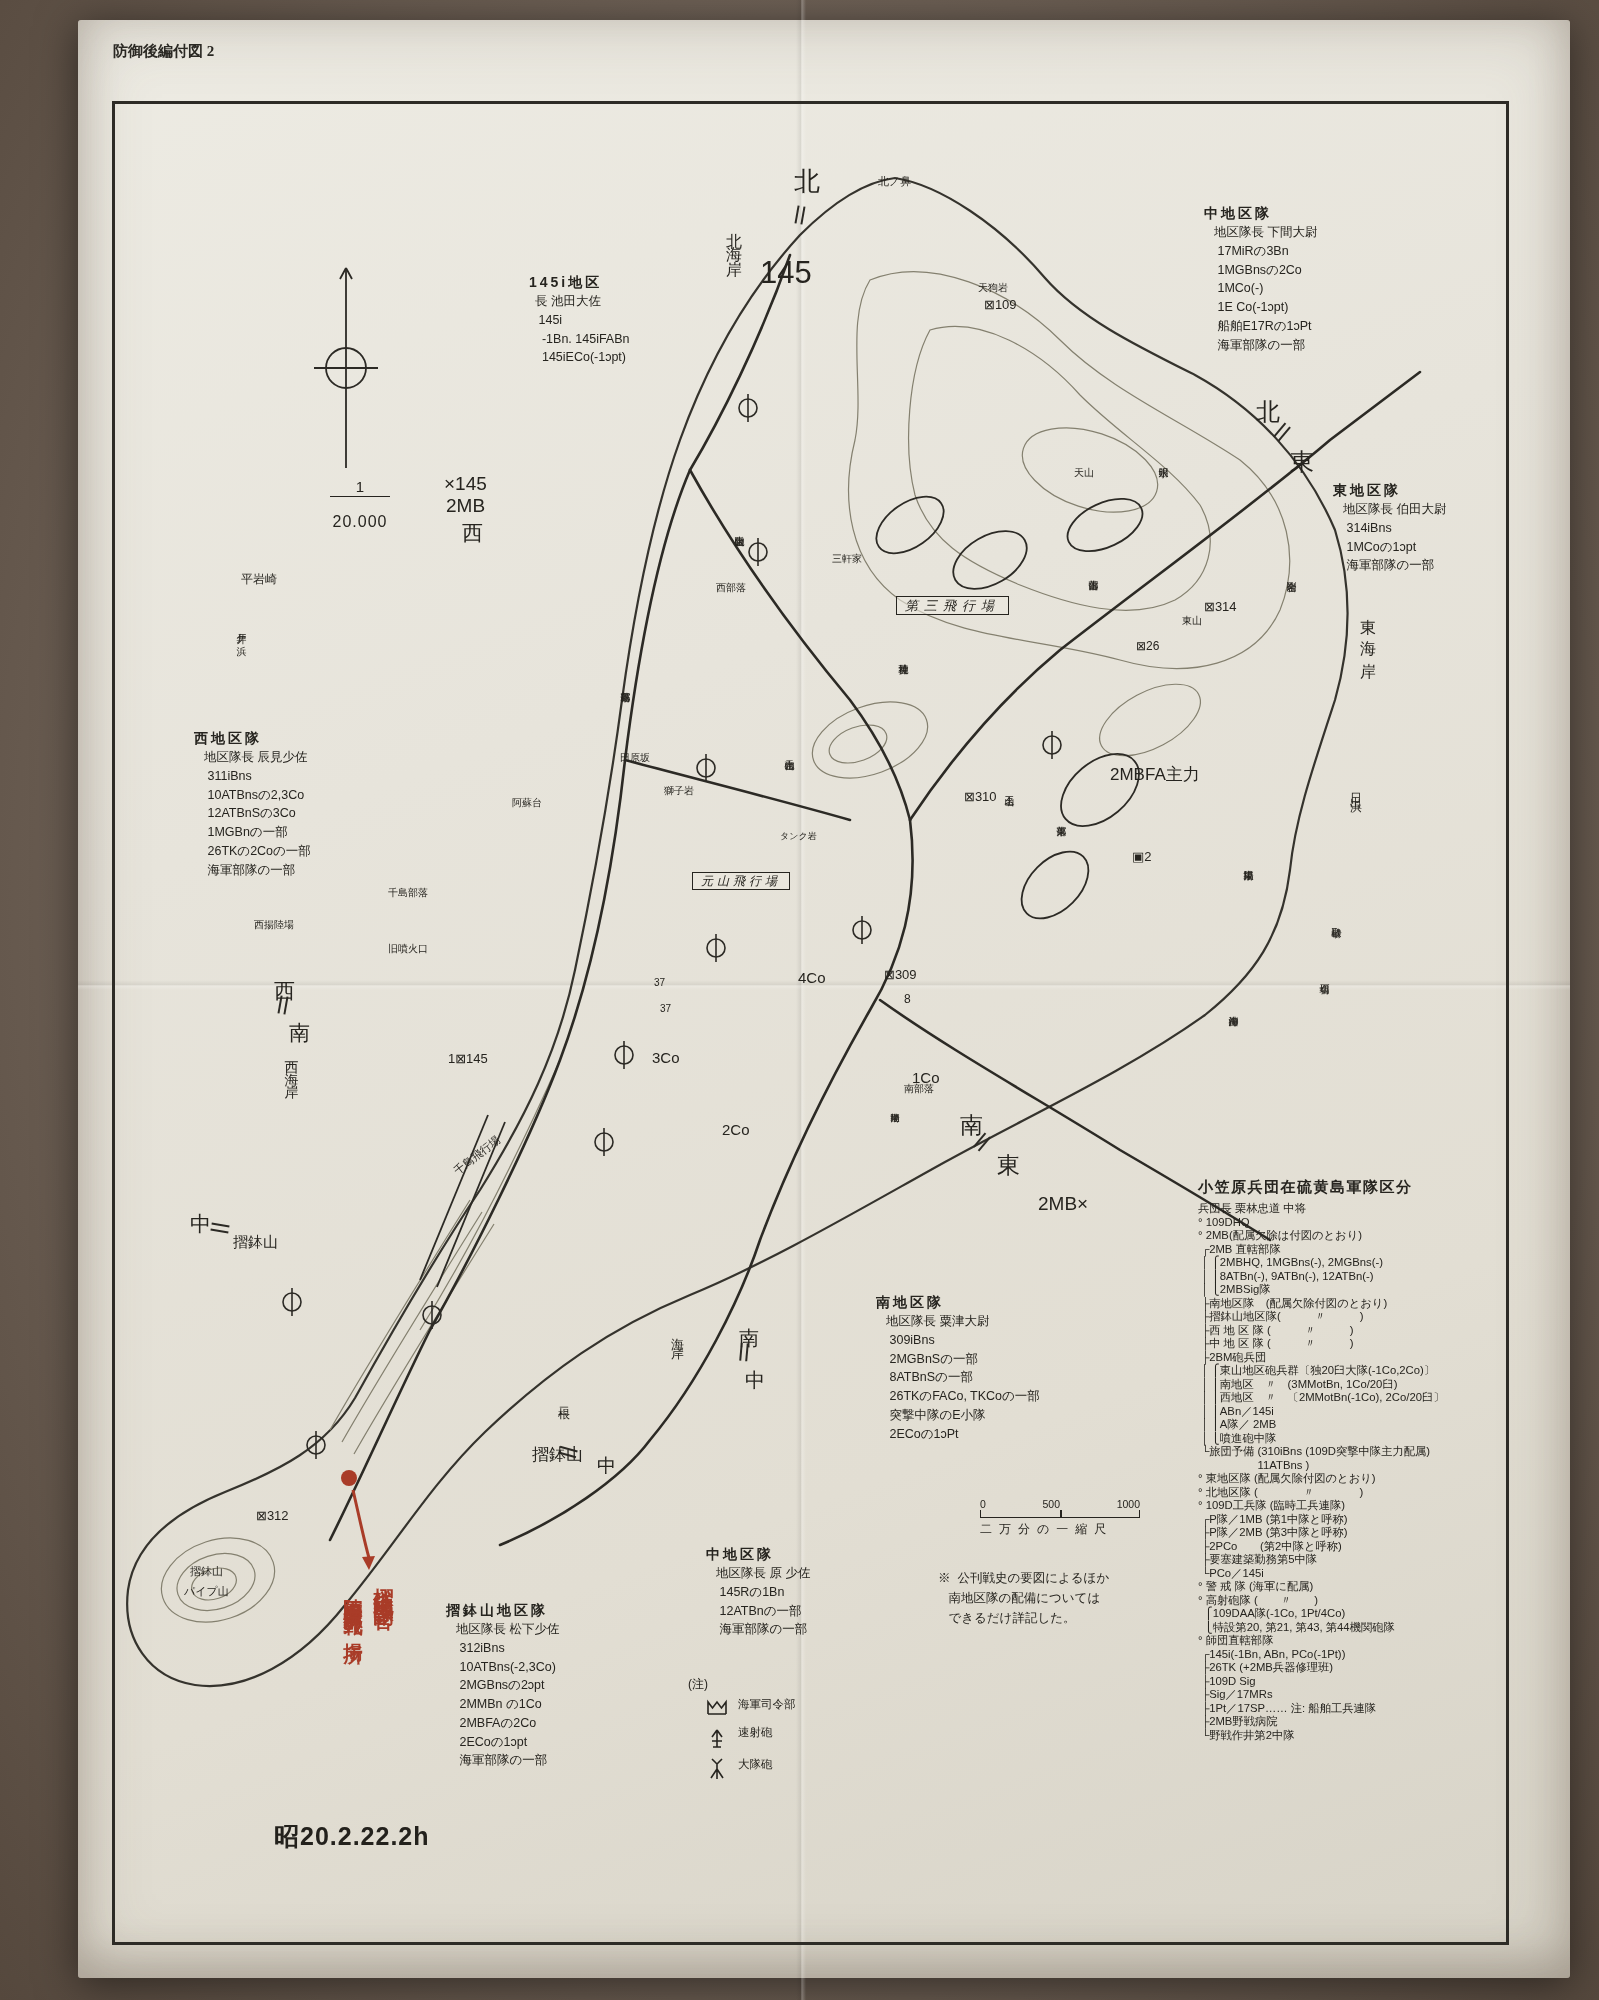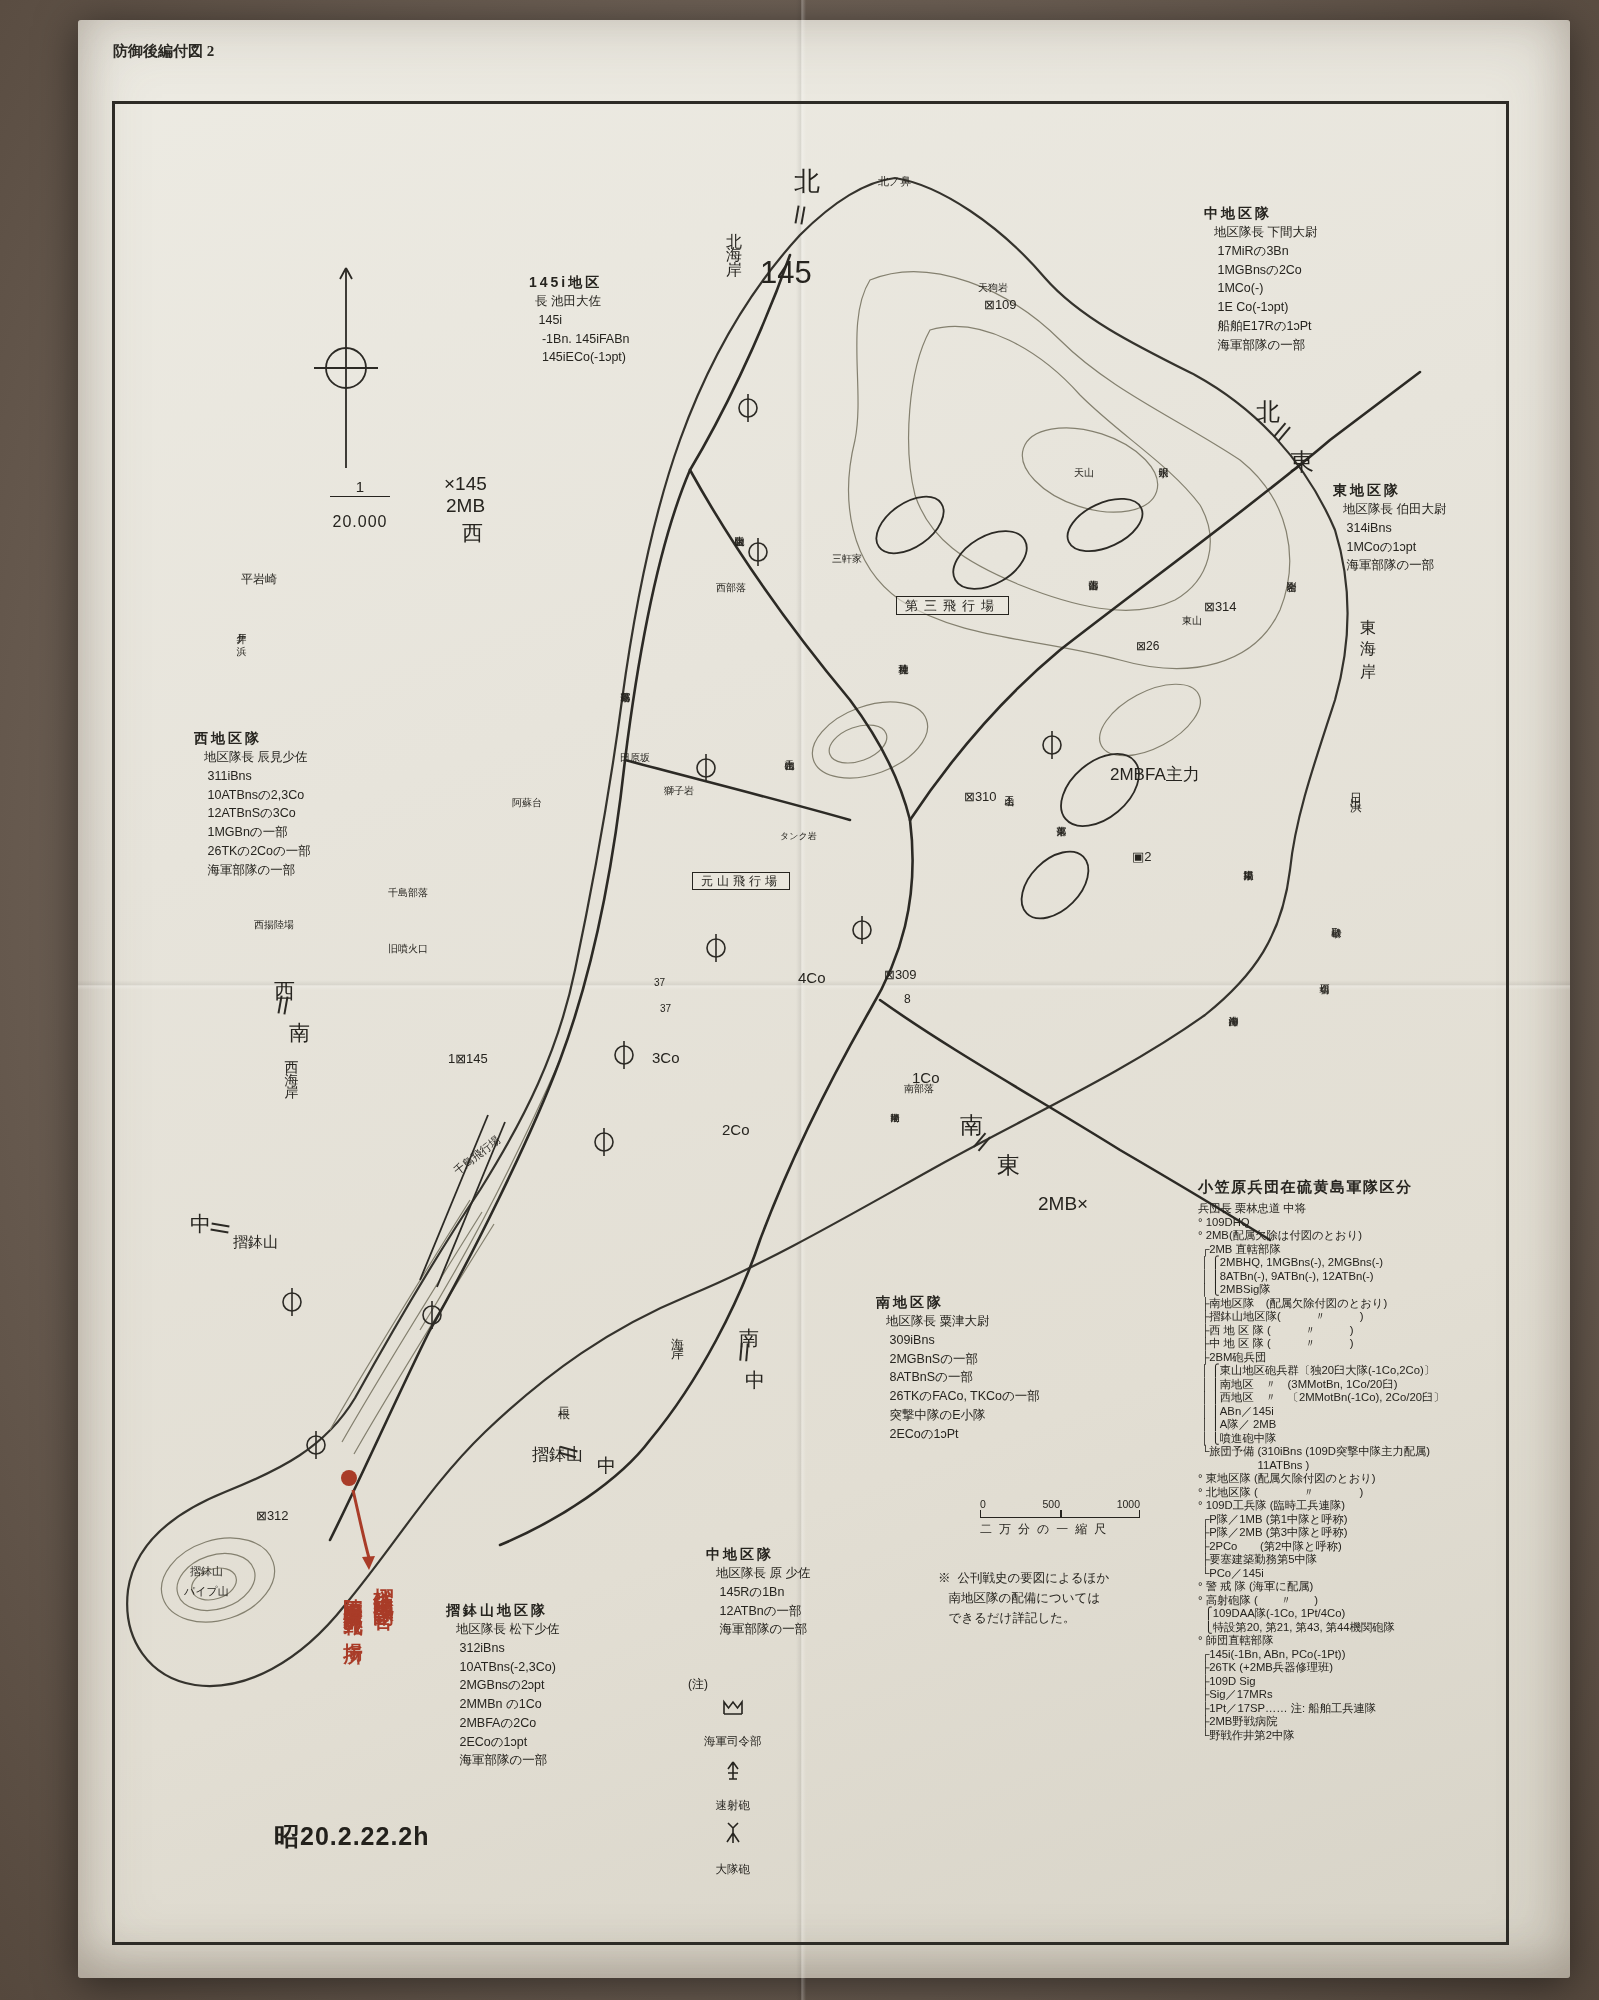--- a/index.html
+++ b/index.html
@@ -23,36 +23,36 @@
          font-family:"Liberation Serif",serif;font-weight:bold;font-size:40px;
          letter-spacing:13px;color:#23211c;white-space:nowrap;}
   .blk{position:absolute;color:#26241f;}
   .blk .bt{font-size:14px;font-weight:bold;letter-spacing:3px;white-space:nowrap;}
   .blk .bb{margin-top:0;margin-left:10px;font-size:12.5px;line-height:1.5;white-space:pre;}
   .oob{position:absolute;left:1198px;top:1178px;color:#26241f;}
   .oob .bt{font-size:15px;font-weight:bold;letter-spacing:1.5px;}
   .oob .bb{margin-top:5px;font-size:11.3px;line-height:13.5px;white-space:pre;}
   .ml{position:absolute;color:#26241f;white-space:nowrap;transform-origin:left top;line-height:1;}
   .ml.v{writing-mode:vertical-rl;text-orientation:upright;}
-  .ml.bx{border:1.5px solid #26241f;padding:2px 8px;background:rgba(236,233,224,.6);}
+  .ml.bx{border:1.5px solid #26241f;padding:2px 8px;background:rgba(236,233,224,.6);font-style:italic;}
   .fraction{position:absolute;left:318px;top:478px;width:84px;text-align:center;color:#26241f;}
   .fraction .num{font-size:15px;border-bottom:1.6px solid #26241f;display:inline-block;
          padding:0 26px 1px;}
   .fraction .den{font-size:16px;letter-spacing:1px;margin-top:16px;}
   .scalebar{position:absolute;left:980px;top:1498px;width:160px;color:#26241f;}
   .scalebar .ticks{display:flex;justify-content:space-between;font-size:10.5px;}
   .scalebar .bar{height:7px;border-left:1.5px solid #26241f;border-right:1.5px solid #26241f;
          border-bottom:1.8px solid #26241f;position:relative;}
   .scalebar .bar:after{content:"";position:absolute;left:50%;top:0;width:1.5px;height:7px;background:#26241f;}
   .scalebar .sl{font-size:12px;letter-spacing:7px;margin-top:3px;white-space:nowrap;}
   .note{position:absolute;left:938px;top:1568px;font-size:12.5px;line-height:1.6;
         color:#26241f;white-space:pre;}
   .legend{position:absolute;left:688px;top:1676px;color:#26241f;}
   .legend .lt{font-size:12px;}
-  .legend .row{display:flex;align-items:center;gap:17px;margin:4px 0 8px 16px;flex-direction:column;}
+  .legend .row{display:flex;align-items:flex-start;gap:8px;margin:4px 0 8px 16px;}
   .legend .row .lab{font-size:11.5px;}
   .memorial{position:absolute;color:#a93c28;writing-mode:vertical-rl;text-orientation:upright;
         font-weight:bold;line-height:1;}
   .mem1{left:374px;top:1572px;font-size:20px;letter-spacing:3px;}
   .mem2{left:344px;top:1584px;font-size:19px;letter-spacing:2px;}
   .datestamp{position:absolute;left:274px;top:1820px;font-size:25px;color:#23211c;
         letter-spacing:1px;font-weight:bold;}
 </style>
 </head>
 <body>

